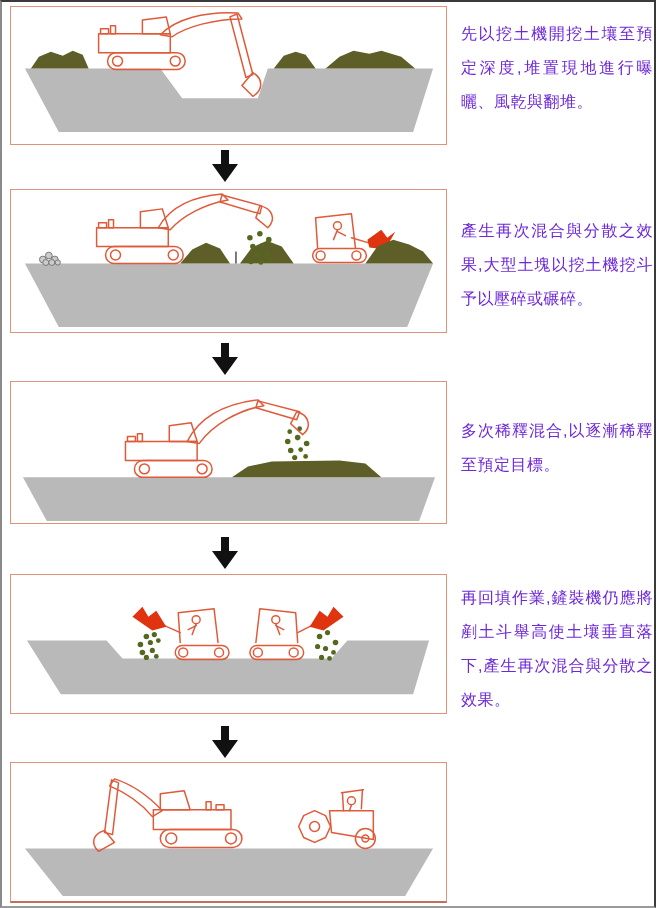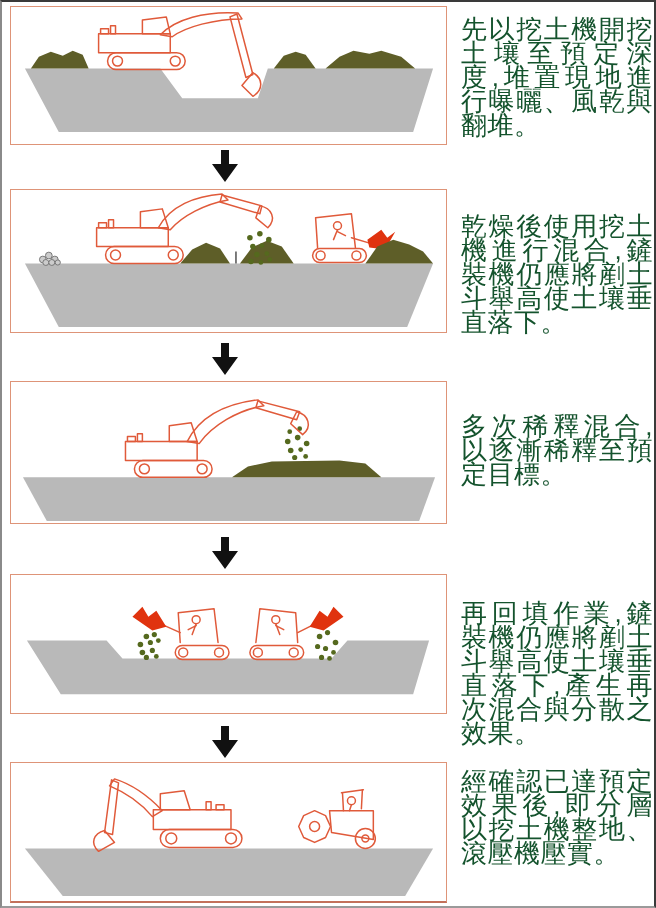--- a/index.html
+++ b/index.html
@@ -24,28 +24,28 @@
   #panel-3{top:379px;height:143px;}
   #panel-4{top:572px;height:140px;}
   #panel-5{top:760px;height:141px;border-bottom:2px solid #c3705a;}
   .step-arrow{position:absolute;left:206px;width:34px;height:34px;}
   #arrow-1{top:147px;}
   #arrow-2{top:340px;}
   #arrow-3{top:534px;}
   #arrow-4{top:723px;}
   .step-text{
     position:absolute;left:459px;width:192px;
-    font-size:26px;line-height:24px;color:#14532d;
+    font-size:16px;line-height:34px;color:#6d28d9;
     letter-spacing:0.5px;text-align:justify;
     word-break:break-all;overflow-wrap:anywhere;
   }
   #text-1{top:15px;}
   #text-2{top:212px;}
   #text-3{top:412px;}
-  #text-4{top:579px;margin-top:20px;}
+  #text-4{top:579px;}
   #text-5{top:767px;}
 </style>
 </head>
 <body>
 
 <div id="page">
 
   <div class="panel" id="panel-1">
     <svg viewBox="0 0 437 138" preserveAspectRatio="none">
       <g>
@@ -266,18 +266,17 @@
         <polygon points="13,1 21,1 21,15 30,15 17,33 4,15 13,15" fill="#111"></polygon>
       </svg>
   </div>
   <div class="step-arrow" id="arrow-4">
     <svg viewBox="0 0 34 34">
         <polygon points="13,1 21,1 21,15 30,15 17,33 4,15 13,15" fill="#111"></polygon>
       </svg>
   </div>
 
   <div class="step-text" id="text-1">先以挖土機開挖土壤至預定深度,堆置現地進行曝曬、風乾與翻堆。</div>
-  <div class="step-text" id="text-2">乾燥後使用挖土機進行混合,鏟裝機仍應將剷土斗舉高使土壤垂直落下。</div>
+  <div class="step-text" id="text-2">產生再次混合與分散之效果,大型土塊以挖土機挖斗予以壓碎或碾碎。</div>
   <div class="step-text" id="text-3">多次稀釋混合,以逐漸稀釋至預定目標。</div>
   <div class="step-text" id="text-4">再回填作業,鏟裝機仍應將剷土斗舉高使土壤垂直落下,產生再次混合與分散之效果。</div>
-  <div class="step-text" id="text-5">經確認已達預定效果後,即分層以挖土機整地、滾壓機壓實。</div>
 
 </div>
 
 </body></html>

